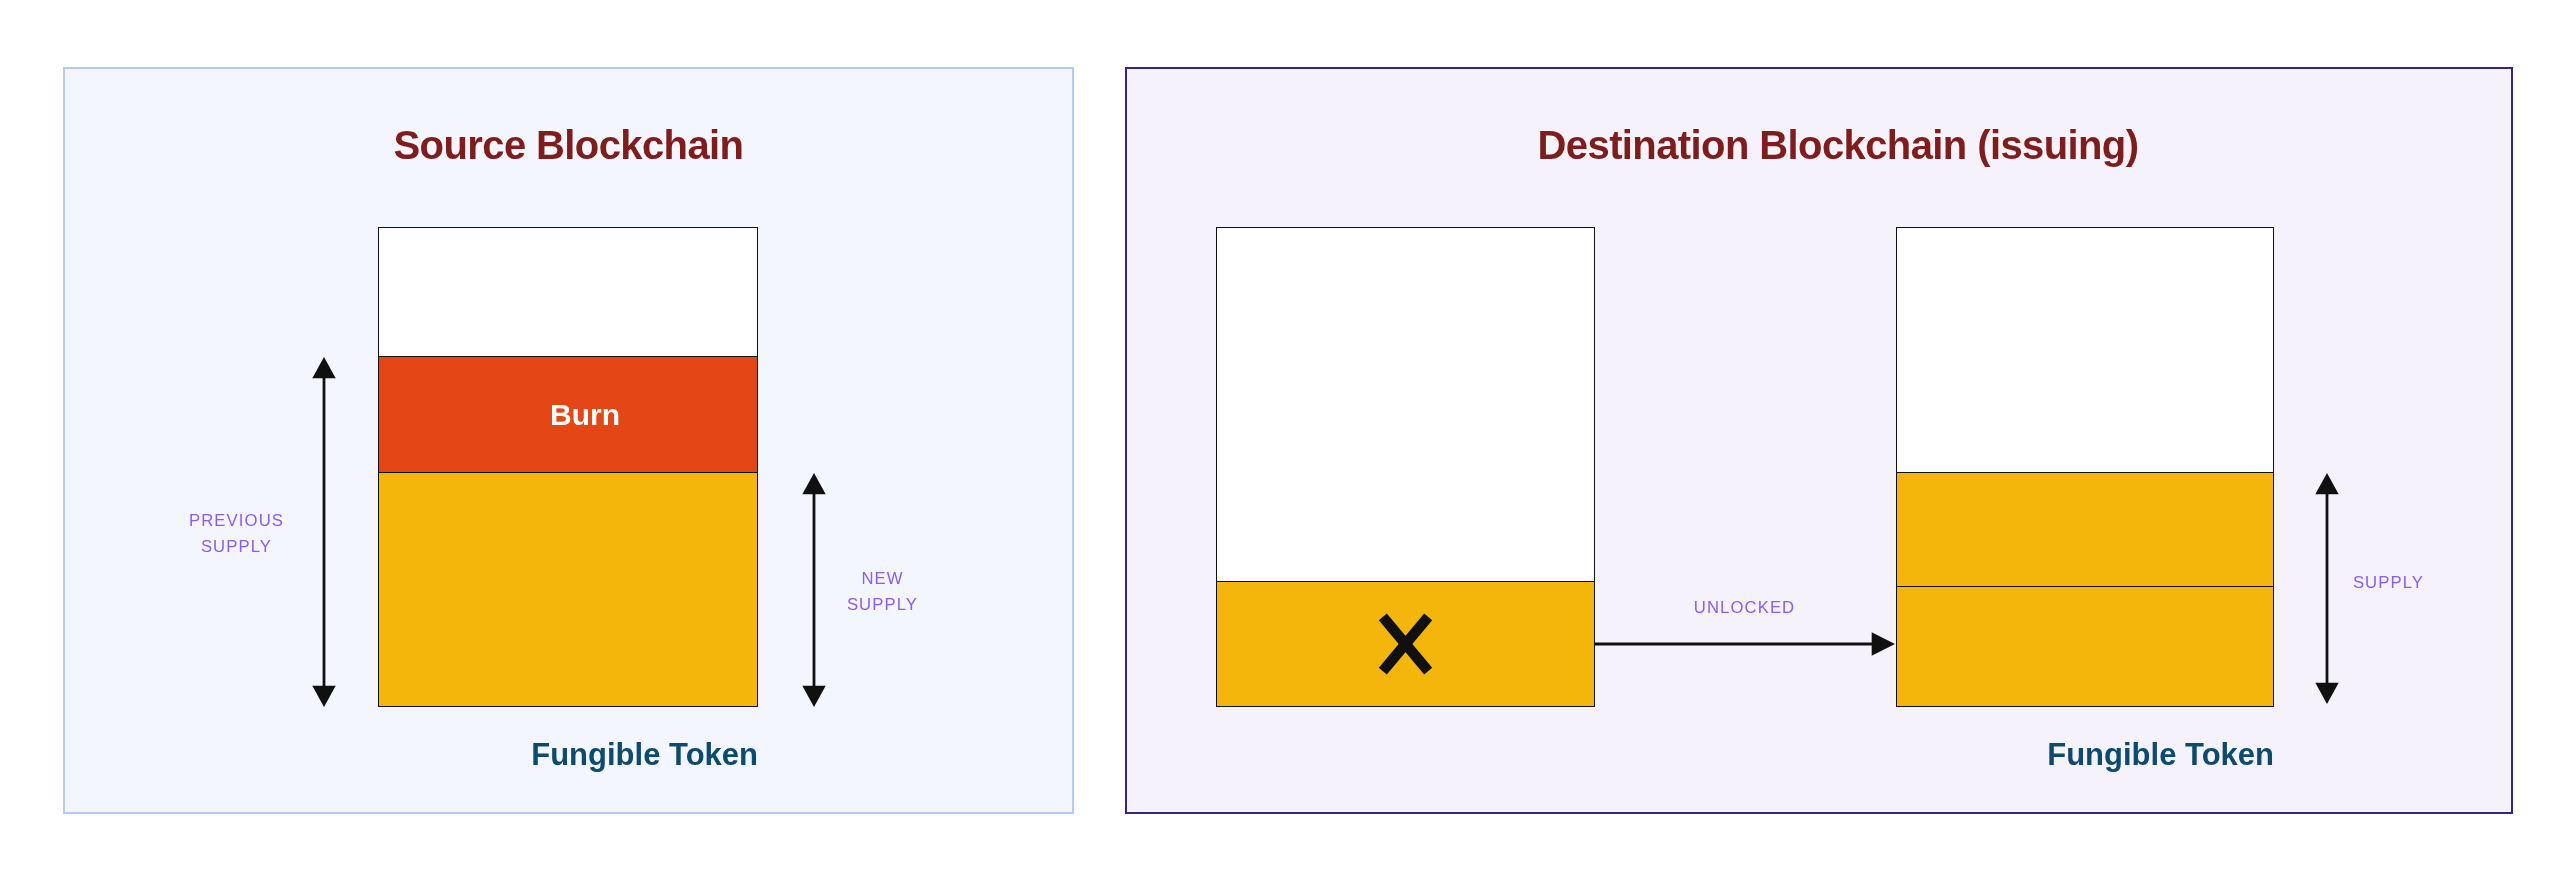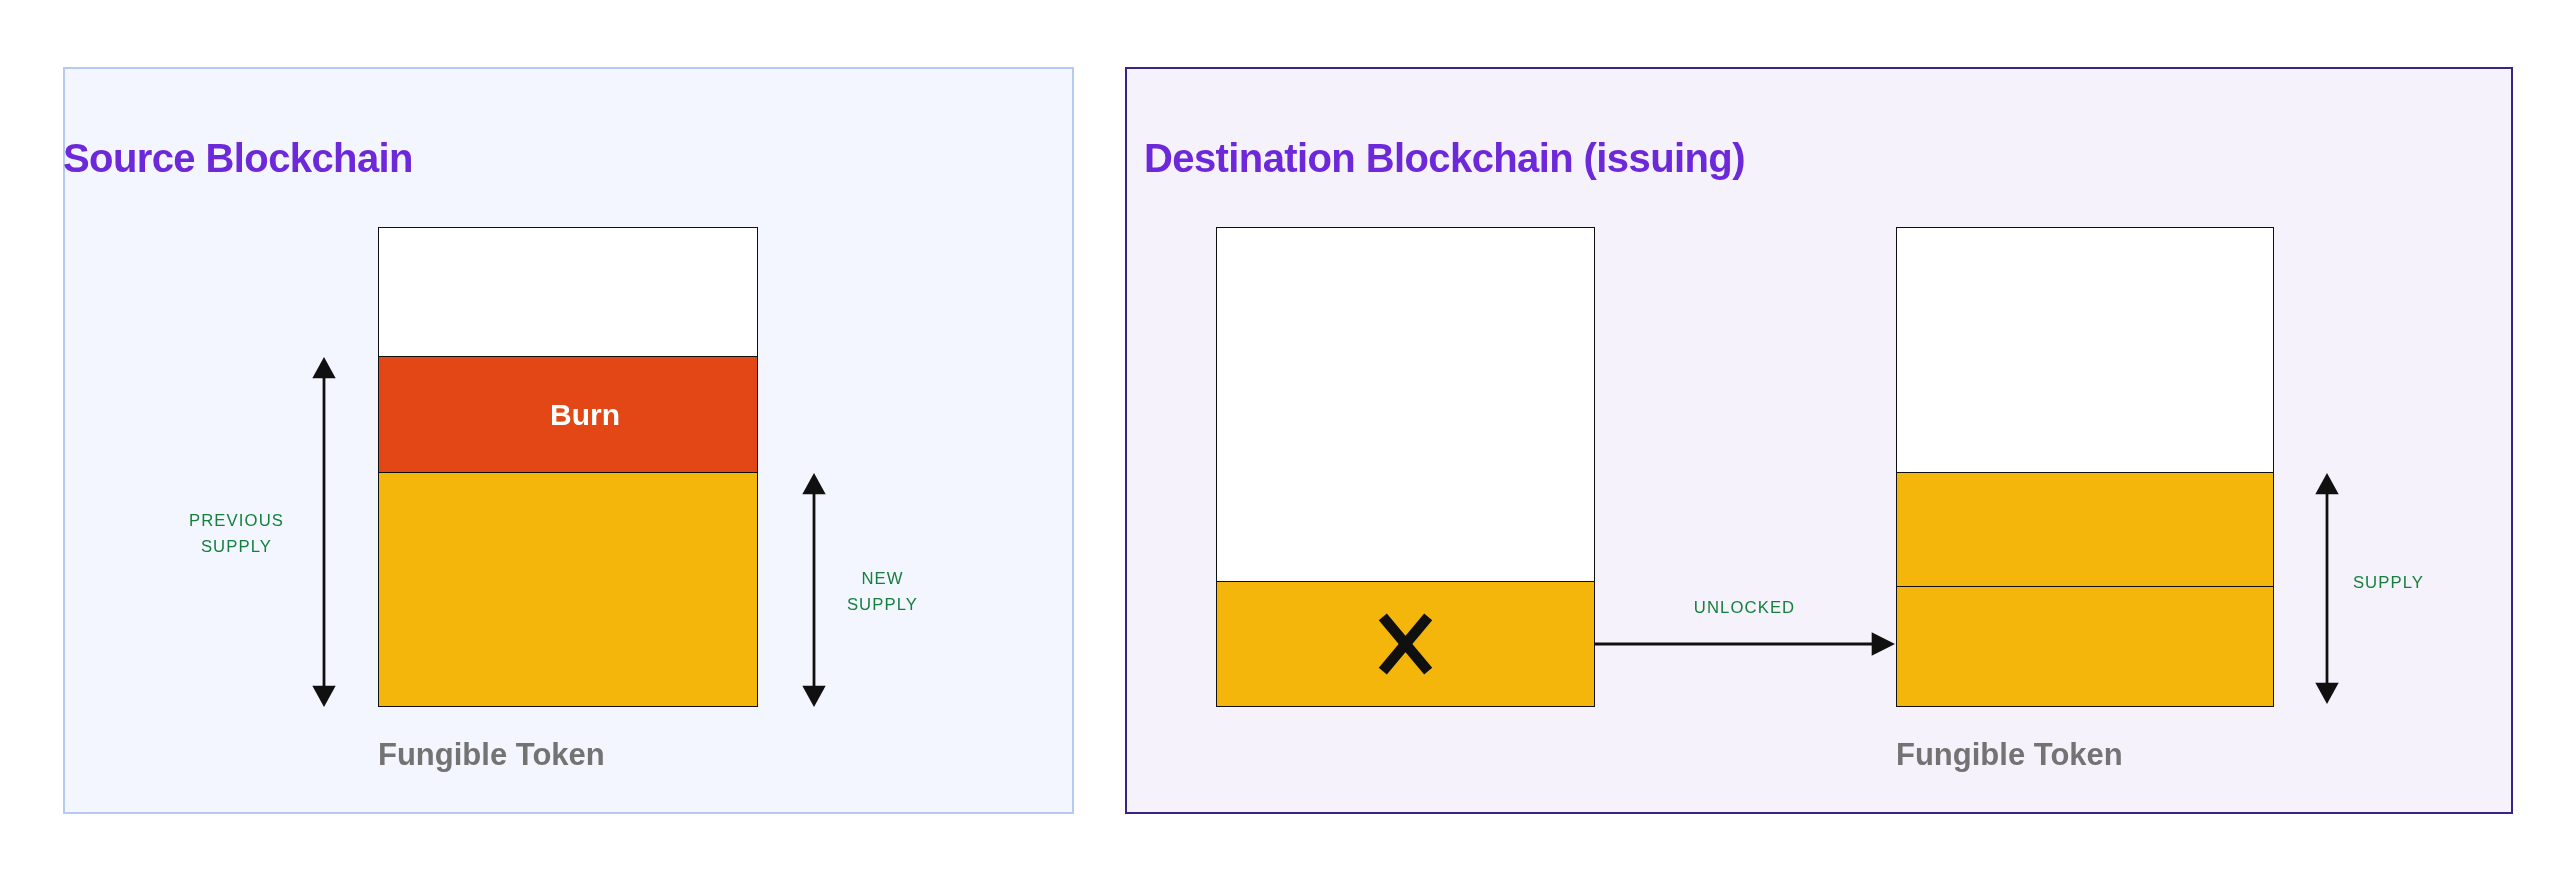--- a/index.html
+++ b/index.html
@@ -21,24 +21,24 @@
   }
   .panel-source { left: 63px; width: 1011px; background: #F3F6FE; border-color: #B5C9F2; }
   .panel-dest   { left: 1125px; width: 1388px; background: #F5F2FB; border-color: #3A2483; }
 
   .title {
     position: absolute;
     top: 124px;
     font-size: 40px;
     font-weight: bold;
     letter-spacing: -0.6px;
-    color: #6d28d9;
+    color: #7f1d1d;
+    text-align: center;
     line-height: 43px;
     white-space: nowrap;
-    margin-top: 13px;
   }
   .title-source { left: 63px; width: 1011px; }
   .title-dest   { left: 1125px; width: 1388px; padding-left: 19px; }
 
   .bar {
     position: absolute;
     top: 227px;
     box-sizing: border-box;
     border: 1.7px solid #101010;
     background: #ffffff;
@@ -62,35 +62,35 @@
     font-size: 30px;
     font-weight: bold;
     letter-spacing: 0;
   }
 
   .bar-label {
     position: absolute;
     top: 736px;
     font-size: 31px;
     font-weight: bold;
-    color: #737373;
-    text-align: left;
+    color: #0c4a6e;
+    text-align: right;
     line-height: 37px;
     white-space: nowrap;
   }
   .bar-label-source { left: 378px;  width: 380px; }
   .bar-label-pool   { left: 1216px; width: 379px; }
   .bar-label-token  { left: 1896px; width: 378px; }
 
   .caps-label {
     position: absolute;
     font-size: 16.7px;
     font-weight: 400;
     letter-spacing: 1.1px;
-    color: #15803d;
+    color: #8b5cf6;
     text-align: center;
     line-height: 25.6px;
   }
   .caps-previous { left: 125px;  top: 508px;  width: 223px; }
   .caps-new      { left: 771px; top: 566px; width: 223px; }
   .caps-unlocked { left: 1633px; top: 595px; width: 223px; }
   .caps-supply-r { left: 2277px; top: 570px; width: 223px; }
 
   .arrow-svg { position: absolute; display: block; }
   .arrow-prev     { left: 310px;  top: 357px; }

